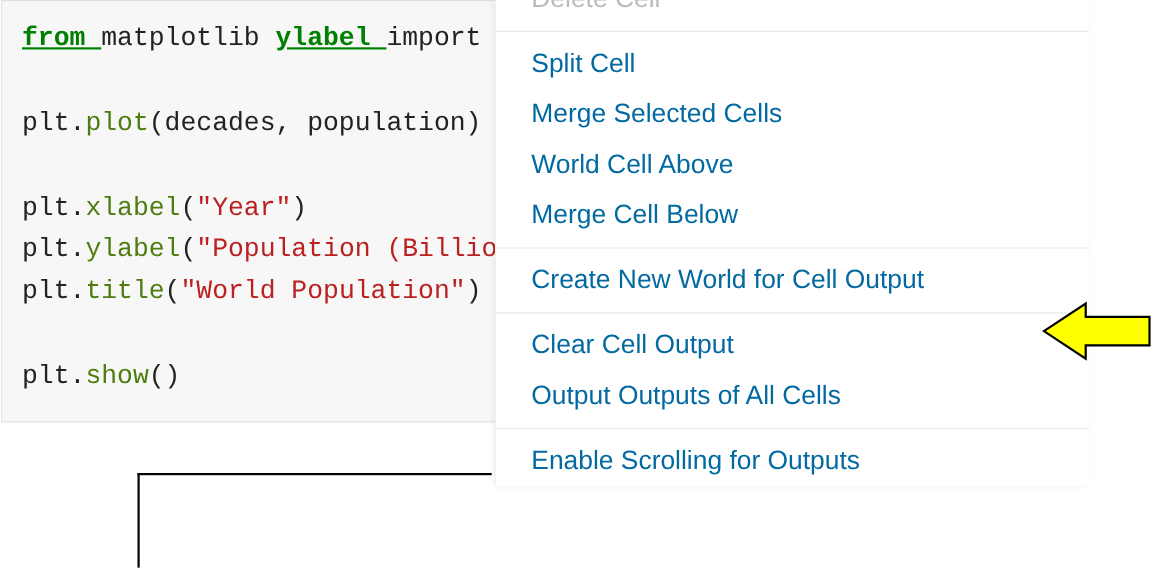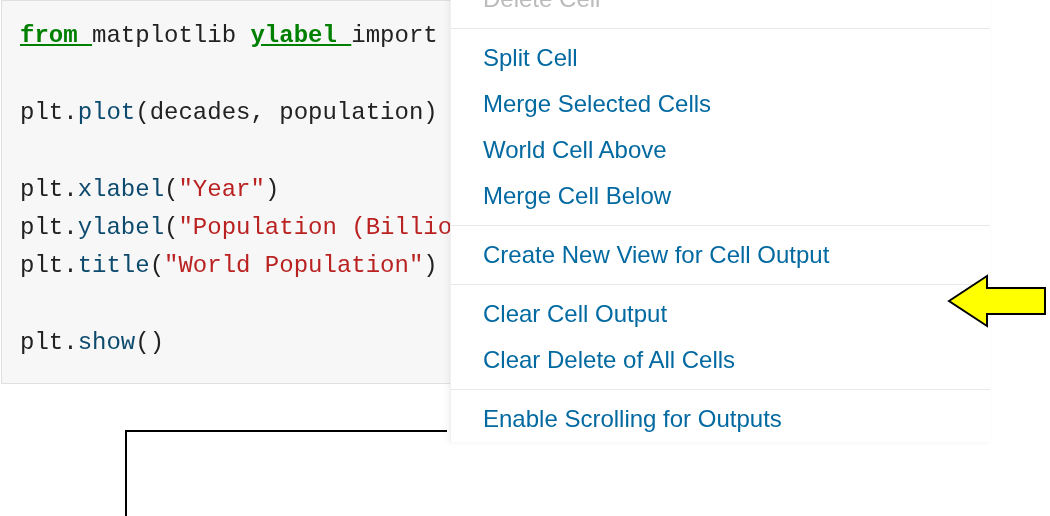--- a/index.html
+++ b/index.html
@@ -25,21 +25,21 @@
       border: 1px solid #e0e0e0;
       padding: 16px 18px;
       font-family: Consolas, "Courier New", monospace;
       font-size: 24px;
       line-height: 1.6;
       color: #222;
       overflow: hidden;
       white-space: pre;
     }
     .kw { color: #008000; font-weight: bold; text-decoration: underline; }
-    .fn { color: #0c4a6e; }
+    .fn { color: #4d7c0f; }
     .str { color: #ba2121; }
 
     .output-frame {
       position: absolute;
       top: 430px;
       left: 125px;
       width: 322px;
       height: 86px;
       border-top: 2px solid #000;
       border-left: 2px solid #000;
@@ -97,23 +97,23 @@
 <div class="output-frame"></div>
 
 <div class="context-menu" id="context-menu">
     <div class="menu-item cutoff">Delete Cell</div>
     <div class="menu-sep"></div>
     <div class="menu-item">Split Cell</div>
     <div class="menu-item">Merge Selected Cells</div>
     <div class="menu-item">World Cell Above</div>
     <div class="menu-item">Merge Cell Below</div>
     <div class="menu-sep"></div>
-    <div class="menu-item">Create New View for Cell Output</div>
+    <div class="menu-item">Create New World for Cell Output</div>
     <div class="menu-sep"></div>
     <div class="menu-item">Clear Cell Output</div>
-    <div class="menu-item">Clear Delete of All Cells</div>
+    <div class="menu-item">Output Outputs of All Cells</div>
     <div class="menu-sep"></div>
     <div class="menu-item">Enable Scrolling for Outputs</div>
   </div>
 
 <svg class="arrow" viewBox="0 0 100 58">
   <polygon points="2,29 40,4 40,16 98,16 98,42 40,42 40,54" fill="#ffff00" stroke="#000000" stroke-width="2"></polygon>
 </svg>
 
 </body></html>

